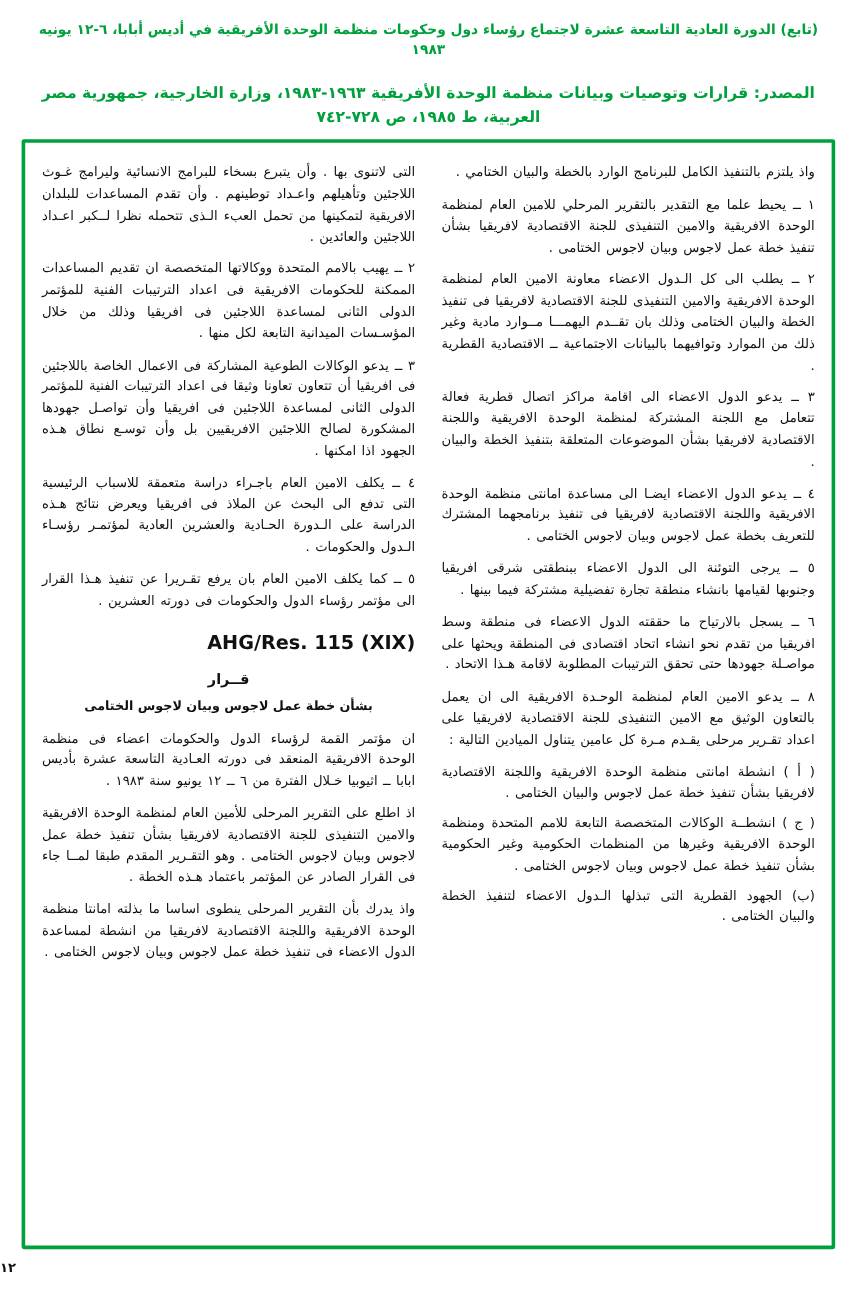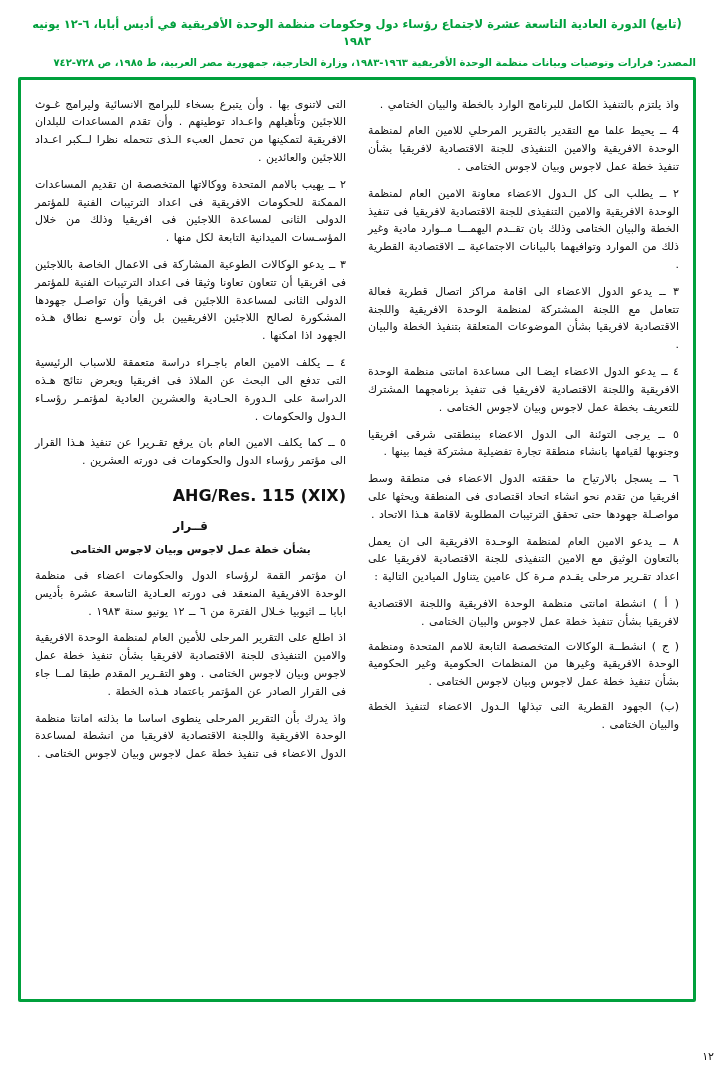--- a/index.html
+++ b/index.html
@@ -28,27 +28,26 @@
   }
   .header-title {
     font-size: 11.5px;
     font-weight: bold;
     color: #00a03c;
     line-height: 1.5;
     letter-spacing: 0px;
     direction: rtl;
   }
   .header-source {
-    font-size: 10px;
+    font-size: 13px;
     font-weight: bold;
     color: #00a03c;
     line-height: 1.6;
-    margin-top: 4px;
+    margin-top: 18px;
     direction: rtl;
-    text-align: right;
   }
   .frame {
     border: 3px solid #00a03c;
     border-radius: 2px;
     height: 925px;
     box-sizing: border-box;
     padding: 16px 14px 10px 14px;
     margin-top: 6px;
   }
   .columns {
@@ -93,42 +92,42 @@
     font-size: 10.6px;
     font-weight: bold;
     text-align: center;
     margin: 0 0 12px 0;
   }
   .page-number {
     position: absolute;
     bottom: 14px;
     left: 0;
     right: 0;
-    text-align: right;
+    text-align: left;
     font-size: 11px;
-    font-weight: normal;
+    font-weight: bold;
     color: #111111;
   }
 </style>
 </head>
 <body>
 
 <div class="page">
 
   <div class="header">
     <div class="header-title">(تابع) الدورة العادية التاسعة عشرة لاجتماع رؤساء دول وحكومات منظمة الوحدة الأفريقية في أديس أبابا، ٦-١٢ يونيه ١٩٨٣</div>
     <div class="header-source">المصدر: قرارات وتوصيات وبيانات منظمة الوحدة الأفريقية ١٩٦٣-١٩٨٣، وزارة الخارجية، جمهورية مصر العربية، ط ١٩٨٥، ص ٧٢٨-٧٤٢</div>
   </div>
 
   <div class="frame">
     <div class="columns">
 
       <div class="col">
         <p class="para">واذ يلتزم بالتنفيذ الكامل للبرنامج الوارد بالخطة والبيان الختامي .</p>
-        <p class="para">4 ــ يحيط علما مع التقدير بالتقرير المرحلي للامين العام لمنظمة الوحدة الافريقية والامين التنفيذى للجنة الاقتصادية لافريقيا بشأن تنفيذ خطة عمل لاجوس وبيان لاجوس الختامى .</p>
+        <p class="para">١ ــ يحيط علما مع التقدير بالتقرير المرحلي للامين العام لمنظمة الوحدة الافريقية والامين التنفيذى للجنة الاقتصادية لافريقيا بشأن تنفيذ خطة عمل لاجوس وبيان لاجوس الختامى .</p>
         <p class="para">٢ ــ يطلب الى كل الـدول الاعضاء معاونة الامين العام لمنظمة الوحدة الافريقية والامين التنفيذى للجنة الاقتصادية لافريقيا فى تنفيذ الخطة والبيان الختامى وذلك بان تقــدم اليهمـــا مــوارد مادية وغير ذلك من الموارد وتوافيهما بالبيانات الاجتماعية ــ الاقتصادية القطرية .</p>
         <p class="para">٣ ــ يدعو الدول الاعضاء الى اقامة مراكز اتصال قطرية فعالة تتعامل مع اللجنة المشتركة لمنظمة الوحدة الافريقية واللجنة الاقتصادية لافريقيا بشأن الموضوعات المتعلقة بتنفيذ الخطة والبيان .</p>
         <p class="para">٤ ــ يدعو الدول الاعضاء ايضـا الى مساعدة امانتى منظمة الوحدة الافريقية واللجنة الاقتصادية لافريقيا فى تنفيذ برنامجهما المشترك للتعريف بخطة عمل لاجوس وبيان لاجوس الختامى .</p>
         <p class="para">٥ ــ يرجى التوئنة الى الدول الاعضاء ببنطقتى شرقى افريقيا وجنوبها لقيامها بانشاء منطقة تجارة تفضيلية مشتركة فيما بينها .</p>
         <p class="para">٦ ــ يسجل بالارتياح ما حققته الدول الاعضاء فى منطقة وسط افريقيا من تقدم نحو انشاء اتحاد اقتصادى فى المنطقة ويحثها على مواصـلة جهودها حتى تحقق الترتيبات المطلوبة لاقامة هـذا الاتحاد .</p>
         <p class="para">٨ ــ يدعو الامين العام لمنظمة الوحـدة الافريقية الى ان يعمل بالتعاون الوثيق مع الامين التنفيذى للجنة الاقتصادية لافريقيا على اعداد تقـرير مرحلى يقـدم مـرة كل عامين يتناول الميادين التالية :</p>
         <p class="para tight">( أ ) انشطة امانتى منظمة الوحدة الافريقية واللجنة الاقتصادية لافريقيا بشأن تنفيذ خطة عمل لاجوس والبيان الختامى .</p>
         <p class="para tight">( ج ) انشطــة الوكالات المتخصصة التابعة للامم المتحدة ومنظمة الوحدة الافريقية وغيرها من المنظمات الحكومية وغير الحكومية بشأن تنفيذ خطة عمل لاجوس وبيان لاجوس الختامى .</p>
         <p class="para tight">(ب) الجهود القطرية التى تبذلها الـدول الاعضاء لتنفيذ الخطة والبيان الختامى .</p>
       </div>

